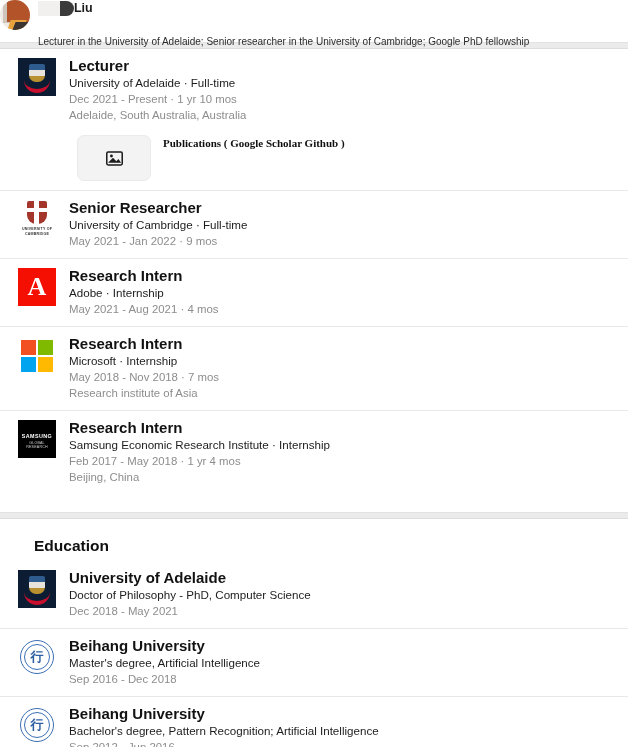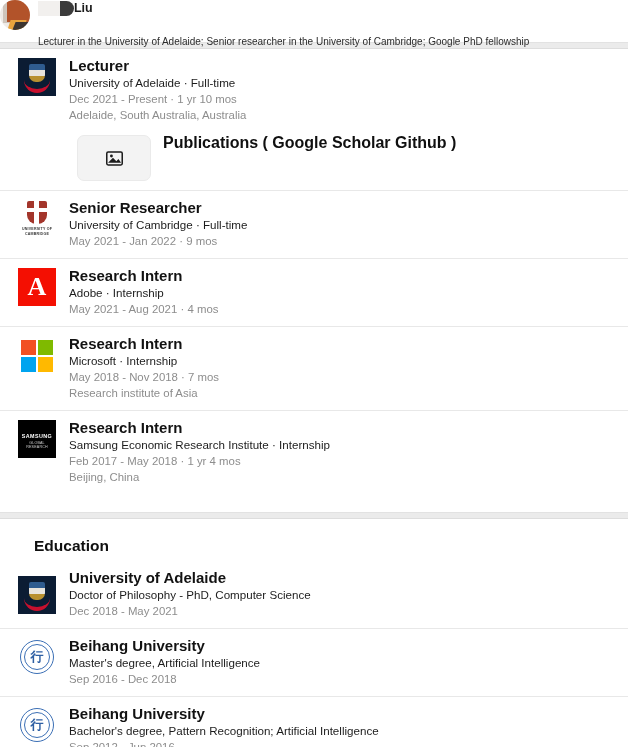--- a/index.html
+++ b/index.html
@@ -159,24 +159,25 @@
     background: #f3f3f3;
     border: 1px solid #eaeaea;
     border-radius: 7px;
     display: flex;
     align-items: center;
     justify-content: center;
     margin-right: 12px;
   }
   .media-text { flex: 1 1 auto; min-width: 0; }
   .media-title {
-    font-size: 16px;
+    font-size: 11px;
     font-weight: bold;
     color: #101010;
     line-height: 16px;
+    font-family: Liberation Serif, serif;
   }
   .media-desc {
     font-size: 11.6px;
     color: #2a2a2a;
     line-height: 15px;
     margin-top: 1px;
   }
 
   
   .section-title {
@@ -408,21 +409,21 @@
   </div>
 
 </div>
 
 <div style="height:18px"></div>
 <div class="band"></div>
 
 <div>
   <div class="section-title">Education</div>
 
-  <div class="entry" style="border-top:none;align-items:center;">
+  <div class="entry" style="border-top:none;">
     <div class="logo logo-adelaide">
       <div class="crest"></div>
       <div class="ribbon"></div>
     </div>
     <div class="entry-body">
       <div class="role">University of Adelaide</div>
       <div class="org">Doctor of Philosophy - PhD, Computer Science</div>
       <div class="dates">Dec 2018 - May 2021</div>
     </div>
   </div>

